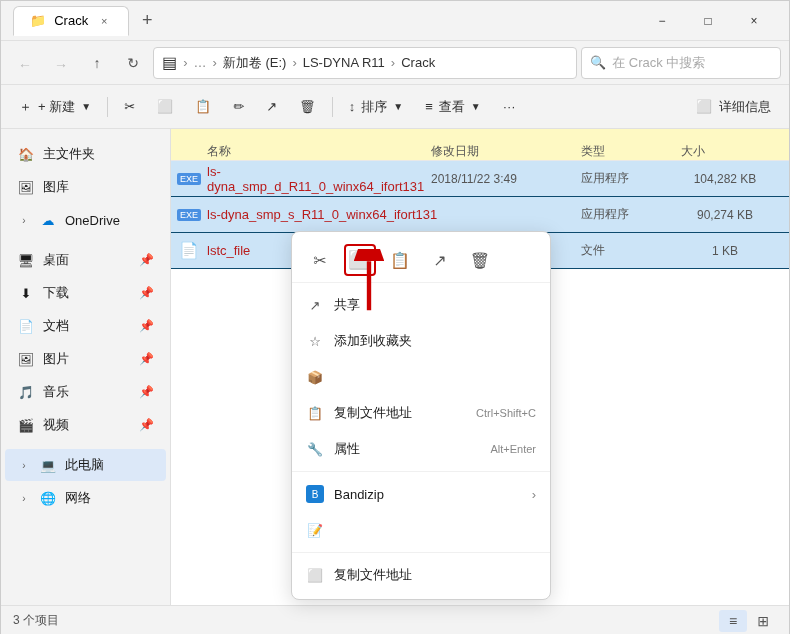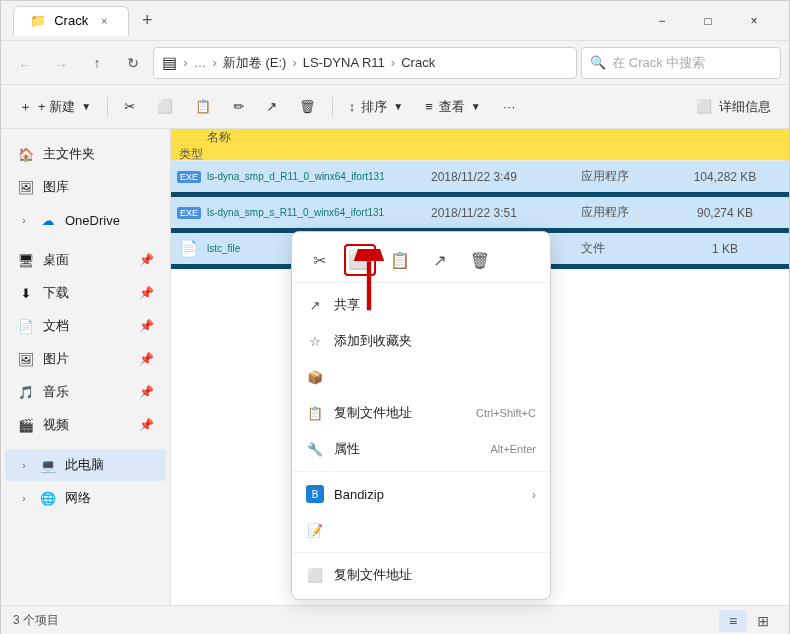--- a/index.html
+++ b/index.html
@@ -31,30 +31,30 @@
     
     .sidebar { width: 170px; background: #f3f3f3; border-right: 1px solid #e0e0e0; padding: 8px 0; overflow-y: auto; }
     .sidebar-item { height: 32px; display: flex; align-items: center; padding: 0 12px; gap: 8px; cursor: pointer; font-size: 13px; color: #1a1a1a; border-radius: 4px; margin: 1px 4px; }
     .sidebar-item.active { background: #dce8f8; }
     .sidebar-item .item-icon { width: 18px; height: 18px; display: flex; align-items: center; justify-content: center; flex-shrink: 0; }
     .sidebar-expand { width: 14px; height: 14px; display: flex; align-items: center; justify-content: center; font-size: 10px; color: #666; flex-shrink: 0; }
     .sidebar-pin { margin-left: auto; color: #888; font-size: 12px; }
 
     
     .file-pane { flex: 1; background: white; display: flex; flex-direction: column; }
-    .file-header { height: 32px; display: flex; align-items: flex-start; border-bottom: 1px solid #e8e8e8; background: #fde047; padding: 0 8px; flex-direction: column; }
+    .file-header { height: 32px; display: flex; align-items: flex-end; border-bottom: 1px solid #e8e8e8; background: #fef9c3; padding: 0 8px; }
     .file-col { display: flex; align-items: center; font-size: 12px; color: #555; cursor: pointer; }
     .col-name { flex: 1; padding-left: 28px; }
     .col-date { width: 150px; }
     .col-type { width: 100px; }
     .col-size { width: 100px; text-align: right; padding-right: 12px; }
-    .file-row { height: 36px; display: flex; align-items: center; padding: 0 8px; cursor: pointer; border-bottom: 5px solid #0c4a6e; }
+    .file-row { height: 36px; display: flex; align-items: center; padding: 0 8px; cursor: pointer; border-bottom: 1px solid #0c4a6e; }
     .file-row.selected { background: #cce4f7; }
     .file-icon { width: 20px; height: 20px; display: flex; align-items: center; justify-content: center; flex-shrink: 0; margin-right: 8px; }
-    .file-name { flex: 1; font-size: 10px; color: #0f766e; }
+    .file-name { flex: 1; font-size: 13px; color: #b91c1c; }
     .file-date { width: 150px; font-size: 12px; color: #555; }
     .file-type { width: 100px; font-size: 12px; color: #555; }
     .file-size { width: 100px; font-size: 12px; color: #555; text-align: center; padding-right: 12px; }
     .context-menu { position: absolute; top: 230px; left: 290px; width: 260px; background: white; border: 1px solid #d0d0d0; border-radius: 8px; box-shadow: 0 4px 20px rgba(0,0,0,0.15); padding: 6px 0; z-index: 100; }
     .ctx-toolbar { display: flex; align-items: center; padding: 6px 12px; gap: 8px; border-bottom: 1px solid #f0f0f0; margin-bottom: 4px; }
     .ctx-tool-btn { width: 32px; height: 32px; border-radius: 4px; display: flex; align-items: center; justify-content: center; cursor: pointer; color: #555; font-size: 16px; }
     .ctx-tool-btn.highlighted { border: 2px solid #d00; color: #333; }
     .ctx-item { height: 36px; display: flex; align-items: center; padding: 0 14px; gap: 10px; cursor: pointer; font-size: 13px; color: #1a1a1a; }
     .ctx-item .ctx-icon { width: 18px; height: 18px; display: flex; align-items: center; justify-content: center; flex-shrink: 0; color: #555; }
     .ctx-item .ctx-label { flex: 1; }
@@ -214,39 +214,39 @@
         <span class="sidebar-expand">›</span>
         <span class="item-icon">🌐</span>
         <span>网络</span>
       </div>
     </div>
 
     <div class="file-pane">
 
       <div class="file-header">
         <div class="file-col col-name">名称</div>
+        <div class="file-col col-date">修改日期</div>
         <div class="file-col col-type">类型</div>
         <div class="file-col col-size">大小</div>
       </div>
 
       <div class="file-row selected">
         <div class="file-icon">
           <span style="background:#4a90e2;color:white;font-size:9px;padding:1px 3px;border-radius:2px;">EXE</span>
         </div>
         <div class="file-name">ls-dyna_smp_d_R11_0_winx64_ifort131</div>
         <div class="file-date">2018/11/22 3:49</div>
         <div class="file-type">应用程序</div>
         <div class="file-size">104,282 KB</div>
       </div>
       <div class="file-row selected">
         <div class="file-icon">
           <span style="background:#4a90e2;color:white;font-size:9px;padding:1px 3px;border-radius:2px;">EXE</span>
         </div>
         <div class="file-name">ls-dyna_smp_s_R11_0_winx64_ifort131</div>
-        <div class="file-date">2018/11/22 3:51</div>
         <div class="file-type">应用程序</div>
         <div class="file-size">90,274 KB</div>
       </div>
       <div class="file-row selected">
         <div class="file-icon">
           <span style="color:#aaa;font-size:16px;">📄</span>
         </div>
         <div class="file-name">lstc_file</div>
         <div class="file-date">2017/7/19 10:08</div>
         <div class="file-type">文件</div>

